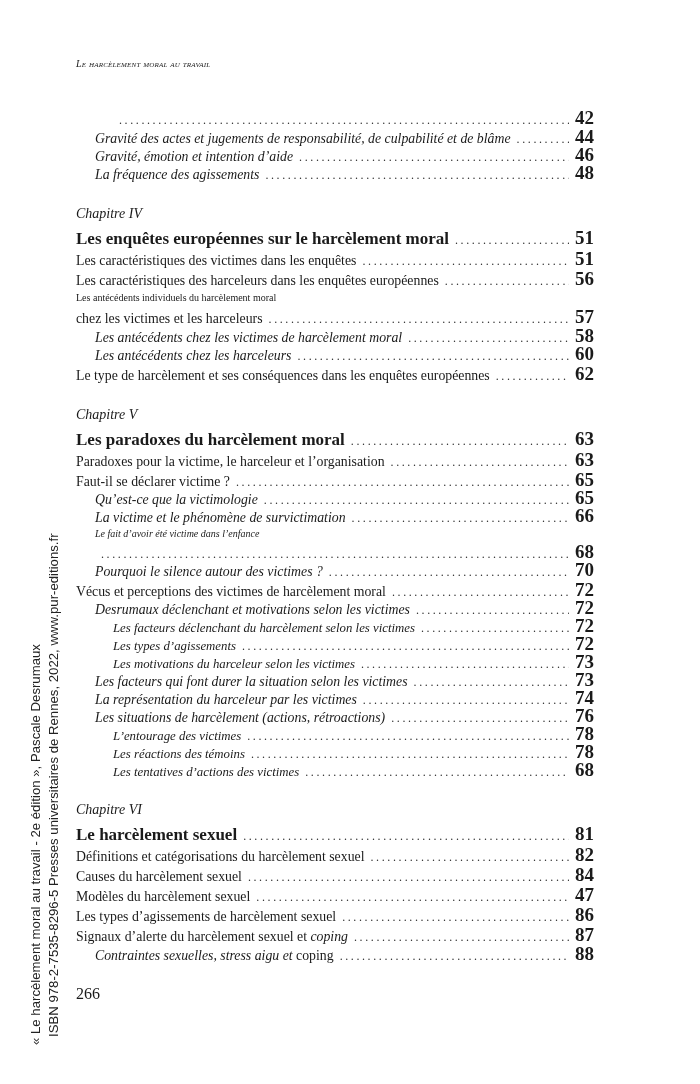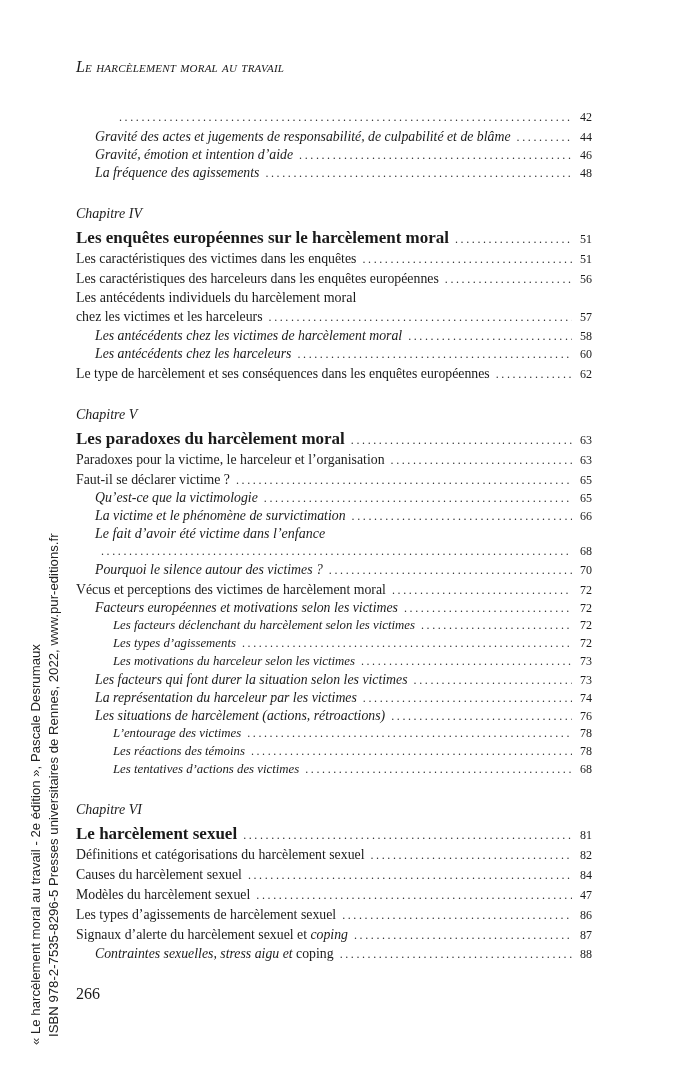--- a/index.html
+++ b/index.html
@@ -1,31 +1,31 @@
 <!DOCTYPE html>
 <html><head>
 <meta charset="utf-8">
 <style>
   html, body { margin:0; padding:0; background:#ffffff; }
   body { width:700px; height:1084px; position:relative; overflow:hidden;
          font-family: "Liberation Serif", "DejaVu Serif", serif; color:#1a1a1a; }
-  .running-head { position:absolute; left:76px; top:58px; font-size:16px;
+  .running-head { position:absolute; left:76px; top:58px; font-size:10px;
                   font-variant: small-caps; font-style: italic; letter-spacing:0.2px; }
   .row { position:absolute; left:76px; right:106px; height:19px; display:flex;
          align-items:baseline; font-size:13.8px; line-height:19px; white-space:nowrap; }
   .row.l2 { left:95px; }
   .row.l3 { left:113px; font-size:12.8px; }
   .row.it .label { font-style:italic; }
   .row.chap { font-size:17px; font-weight:bold; height:24px; line-height:24px; }
   .row .label { flex:0 0 auto; }
   .row .leader { flex:1 1 auto; overflow:hidden; margin:0 6px 0 6px; font-size:12px;
                  letter-spacing:2.6px; color:#333; font-weight:normal; font-style:normal; }
   .row .leader::before { content:"........................................................................................................................................................................"; }
-  .row .page { flex:0 0 auto; font-style:normal; font-weight:normal; font-size:12px; min-width:16px; text-align:center; }
-  .nolead { position:absolute; left:76px; font-size:14px; line-height:19px; white-space:nowrap; }
+  .row .page { flex:0 0 auto; font-style:normal; font-weight:bold; font-size:19px; min-width:16px; text-align:left; }
+  .nolead { position:absolute; left:76px; font-size:10px; line-height:19px; white-space:nowrap; }
   .nolead.l2 { left:95px; font-style:italic; }
   .chapter-label { position:absolute; left:76px; font-size:14px; font-style:italic; line-height:19px; }
   .folio { position:absolute; left:76px; top:985px; font-size:16px; }
   .side { position:absolute; font-family:"Liberation Sans","DejaVu Sans",sans-serif;
           font-size:13.2px; color:#222; white-space:nowrap; transform-origin:0 0;
           transform: rotate(-90deg); }
   .side.s1 { left:28px; top:1045px; }
   .side.s2 { left:46px; top:1037px; }
   .mixed-upright { font-style:normal;margin-top:8px; }
   .mixed-italic { font-style:italic; }
@@ -128,21 +128,21 @@
   <span class="label">Pourquoi le silence autour des victimes ?</span>
   <span class="leader"></span>
   <span class="page">70</span>
 </div>
 <div class="row" style="top:580px">
   <span class="label">Vécus et perceptions des victimes de harcèlement moral</span>
   <span class="leader"></span>
   <span class="page">72</span>
 </div>
 <div class="row l2 it" style="top:598px">
-  <span class="label">Facteurs européennes et motivations selon les victimes</span>
+  <span class="label">Desrumaux déclenchant et motivations selon les victimes</span>
   <span class="leader"></span>
   <span class="page">72</span>
 </div>
 <div class="row l3 it" style="top:616px">
   <span class="label">Les facteurs déclenchant du harcèlement selon les victimes</span>
   <span class="leader"></span>
   <span class="page">72</span>
 </div>
 <div class="row l3 it" style="top:634px">
   <span class="label">Les types d’agissements</span>

